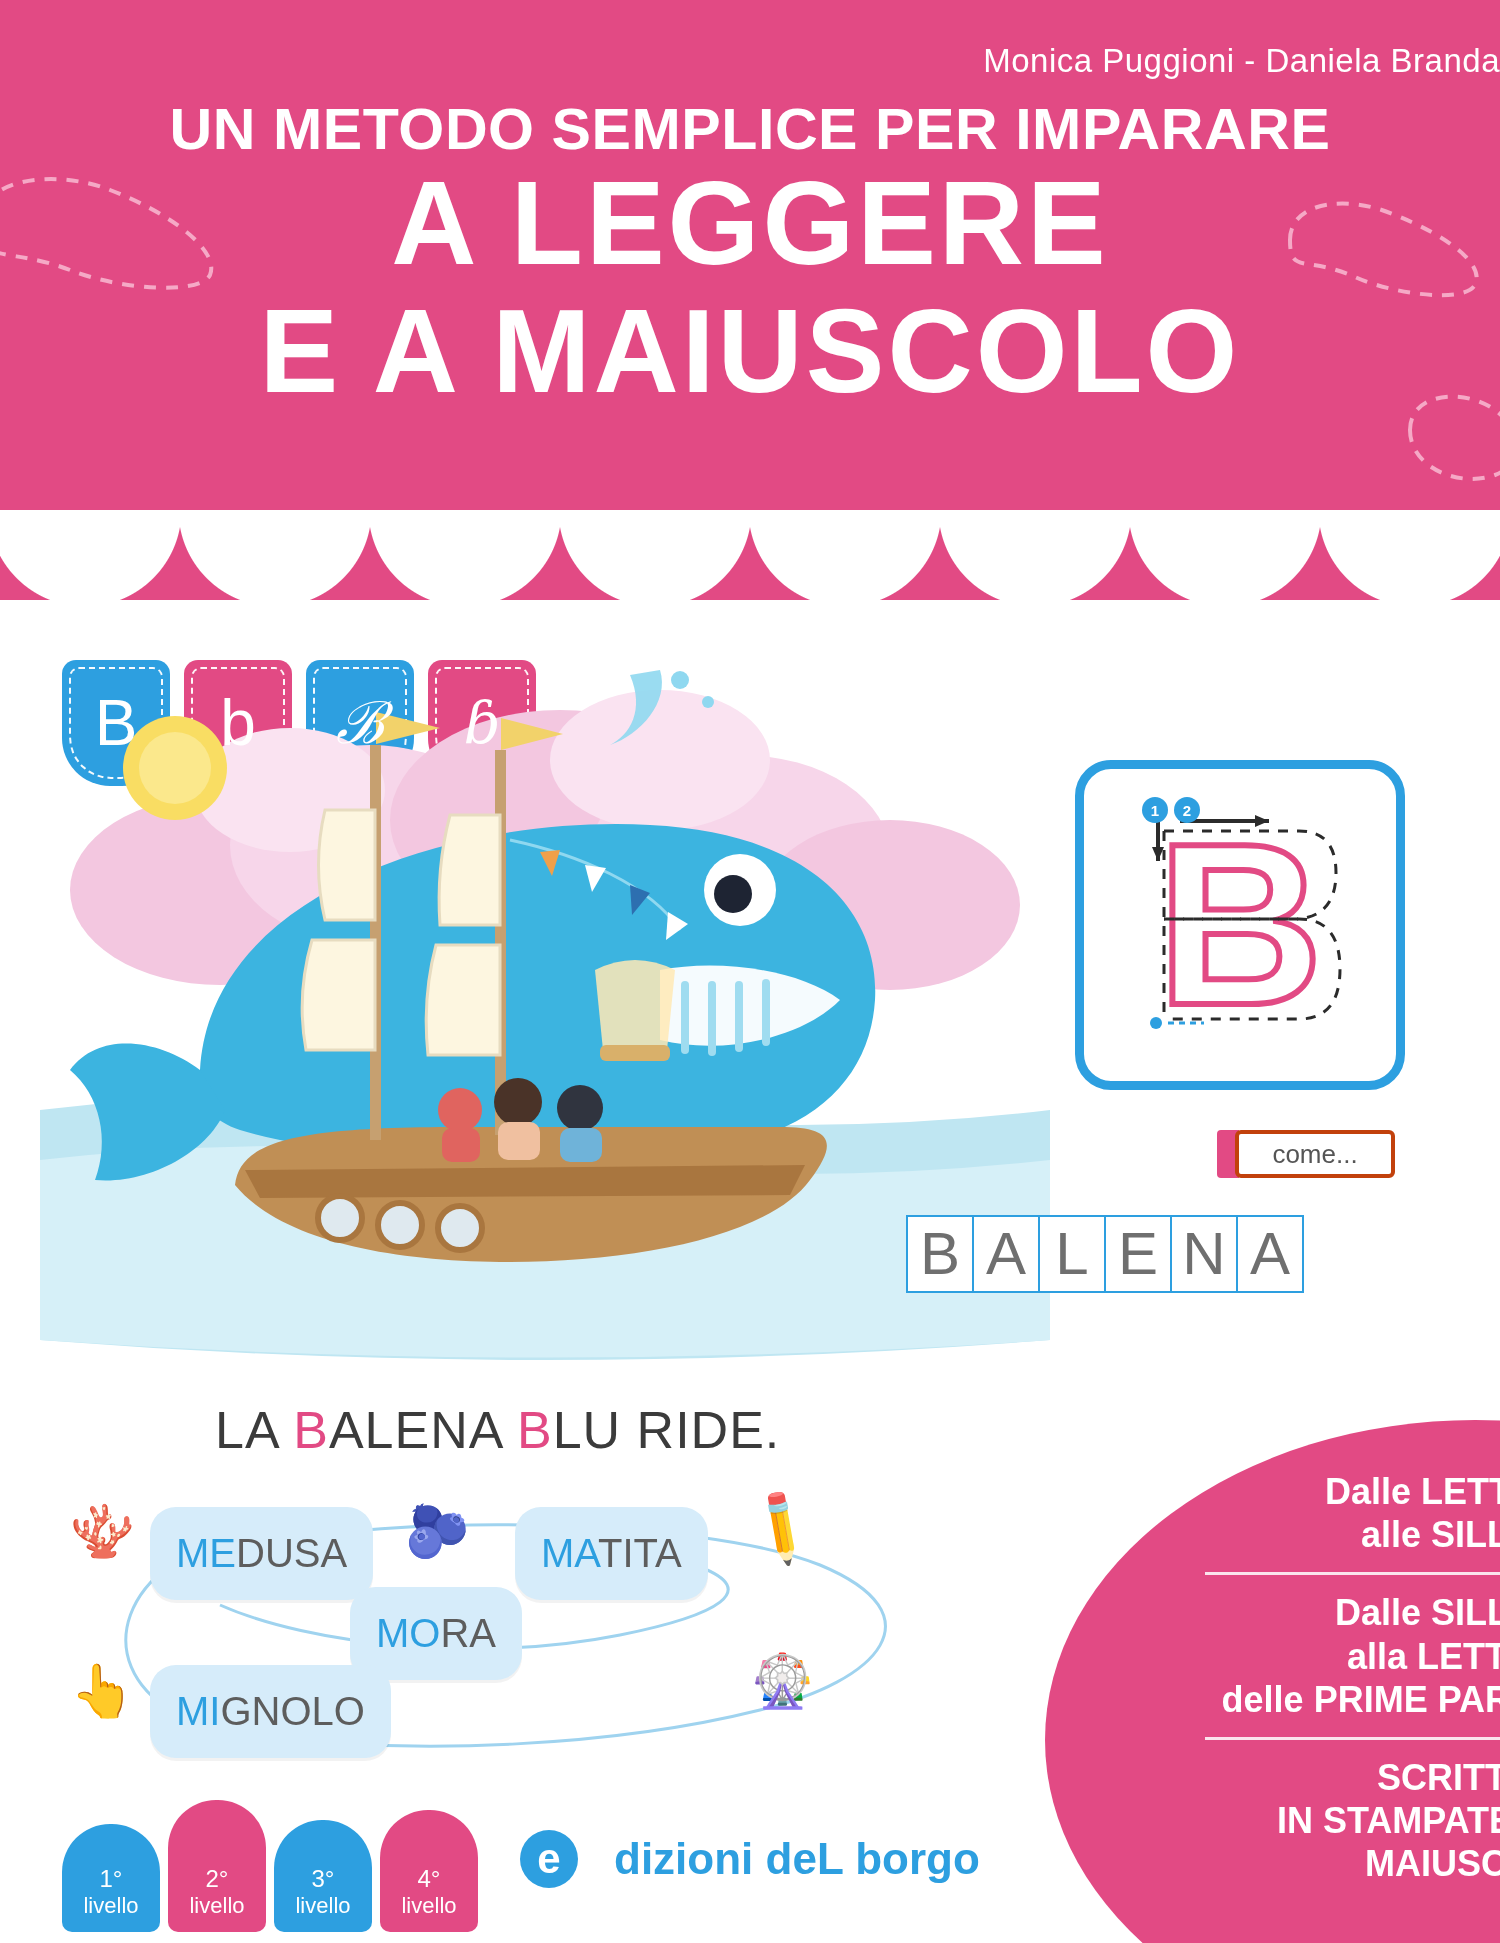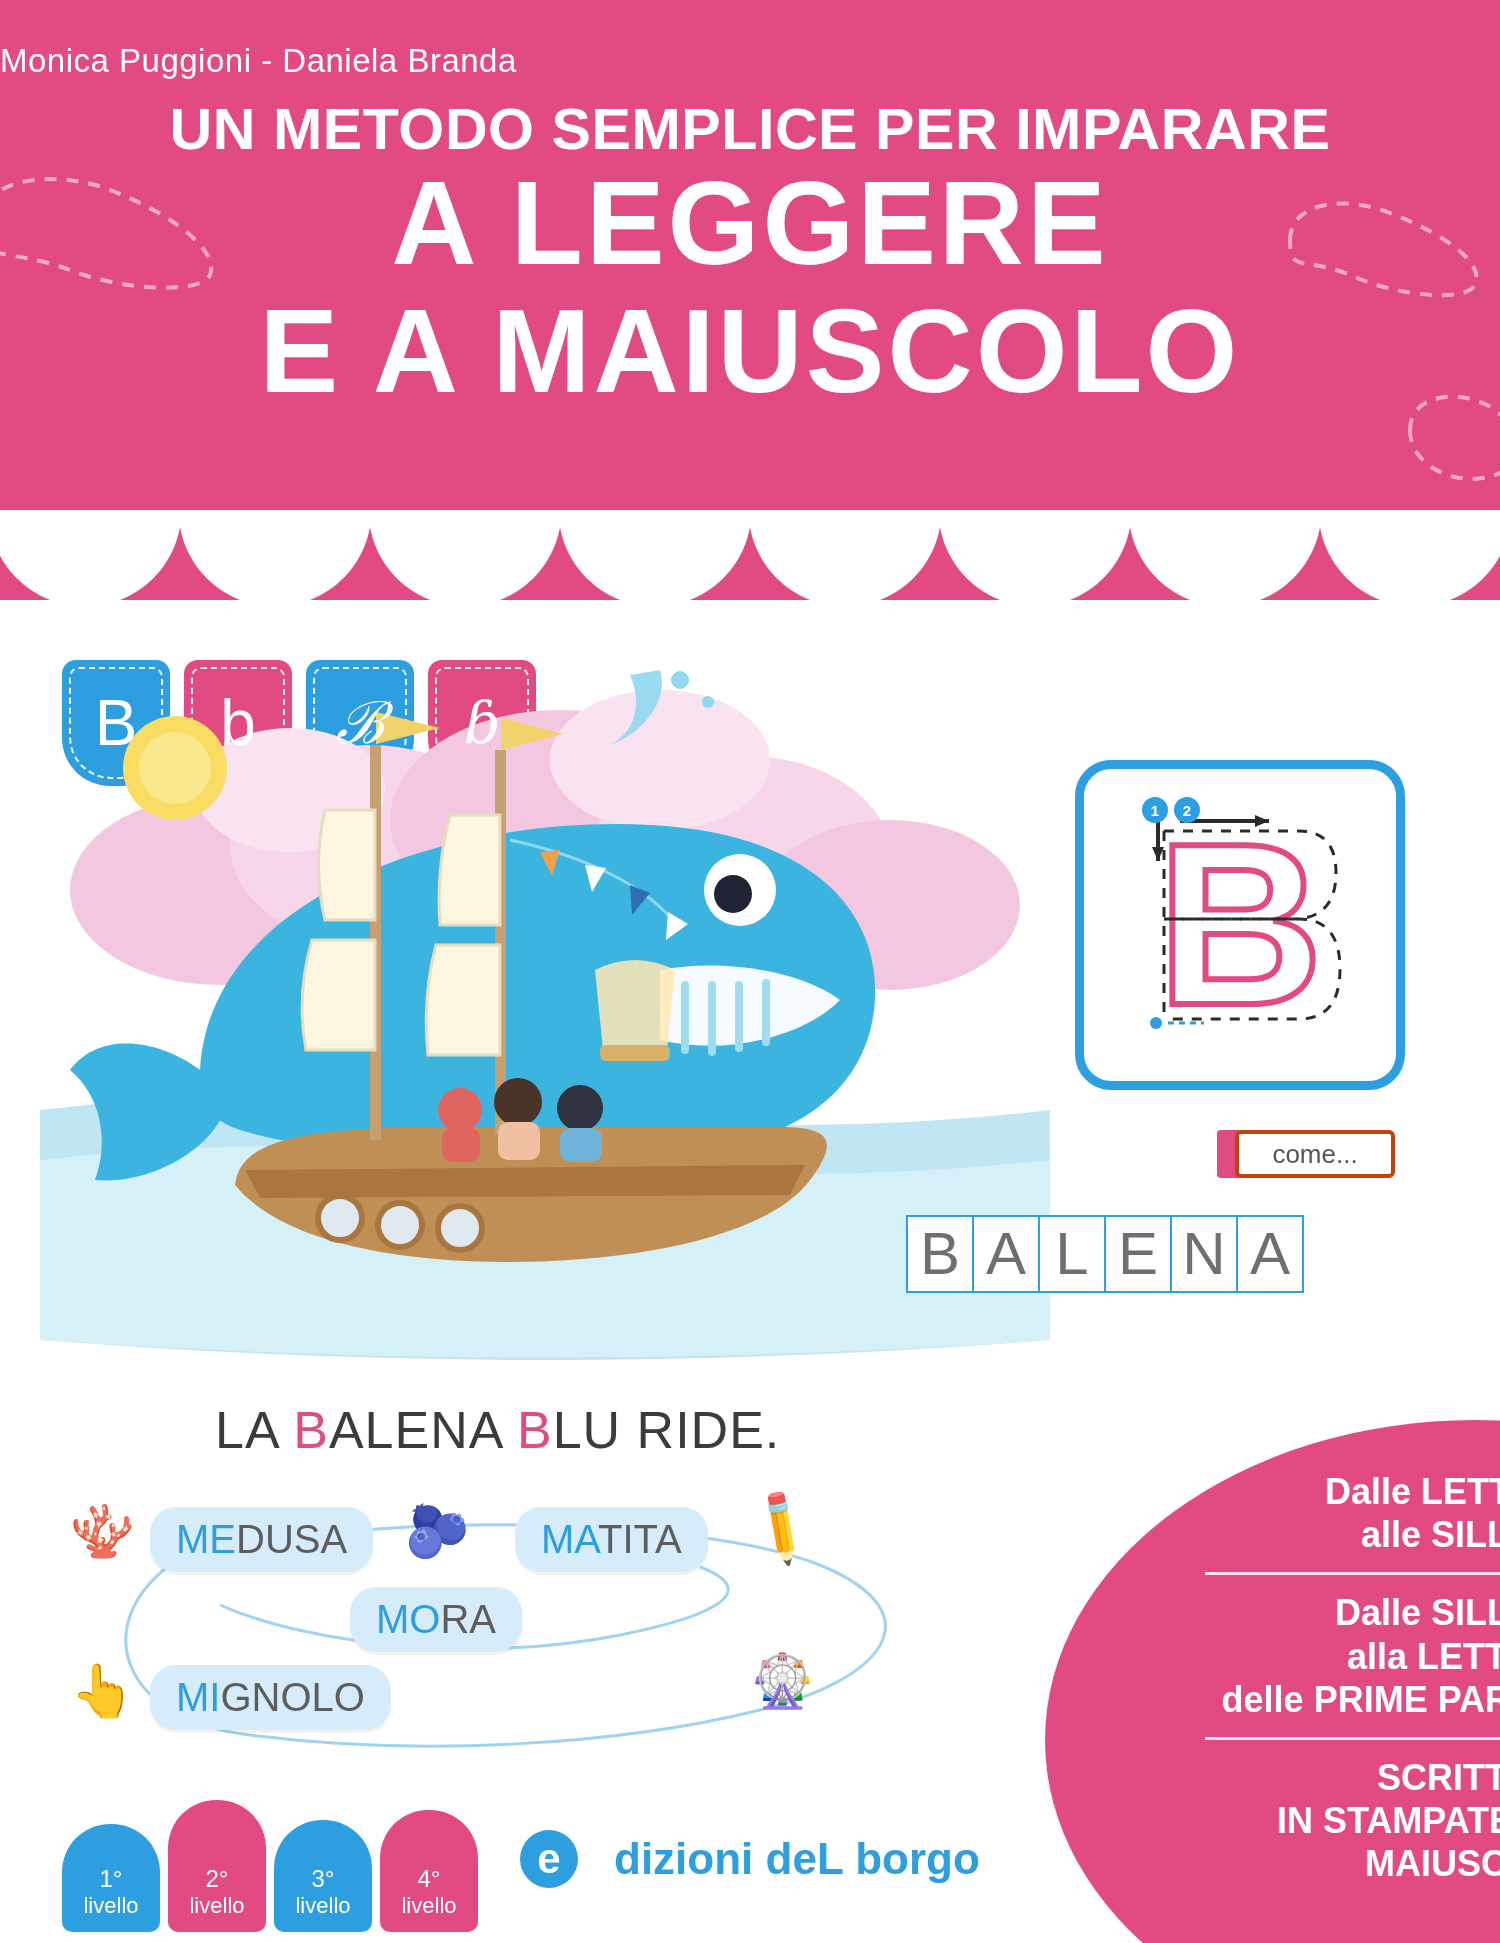--- a/index.html
+++ b/index.html
@@ -26,21 +26,21 @@
   .banner-scallop {
     position: absolute; left: -10px; bottom: -60px;
     width: 1520px; height: 150px;
     background:
       radial-gradient(circle at 95px 0px, #ffffff 0 96px, rgba(255,255,255,0) 97px);
     background-size: 190px 150px;
     background-repeat: repeat-x;
   }
   .authors {
     position: absolute; top: 42px; left: 0; width: 1500px;
-    text-align: left;
+    text-align: right;
     color: #ffffff;
     font-size: 33px;
     letter-spacing: 0.5px;
   }
   .title-line1 {
     position: absolute; top: 95px; left: 0; width: 1500px;
     text-align: center;
     color: #ffffff;
     font-size: 58px;
     font-weight: bold;
@@ -162,21 +162,21 @@
     font-size: 52px; color: #3b3b3b; letter-spacing: 1px;
   }
   .sentence b { color: #e24a84; font-weight: normal; }
 
   
   .wordmap { position: absolute; top: 1495px; left: 60px; width: 940px; height: 280px; }
   .bubble {
     position: absolute;
     background: #d6ecfa;
     border-radius: 26px;
-    padding: 10px 26px;
+    padding: 24px 26px;
     font-size: 40px;
     color: #5d5d5d;
     white-space: nowrap;
     box-shadow: 0 3px 0 rgba(0,0,0,0.05);
   }
   .bubble .hl { color: #2d9fe0; }
   .emoji { position: absolute; font-size: 52px; line-height: 1; }
 
   
   .levels { position: absolute; top: 1800px; left: 62px; display: flex; gap: 8px; align-items: flex-end; }

